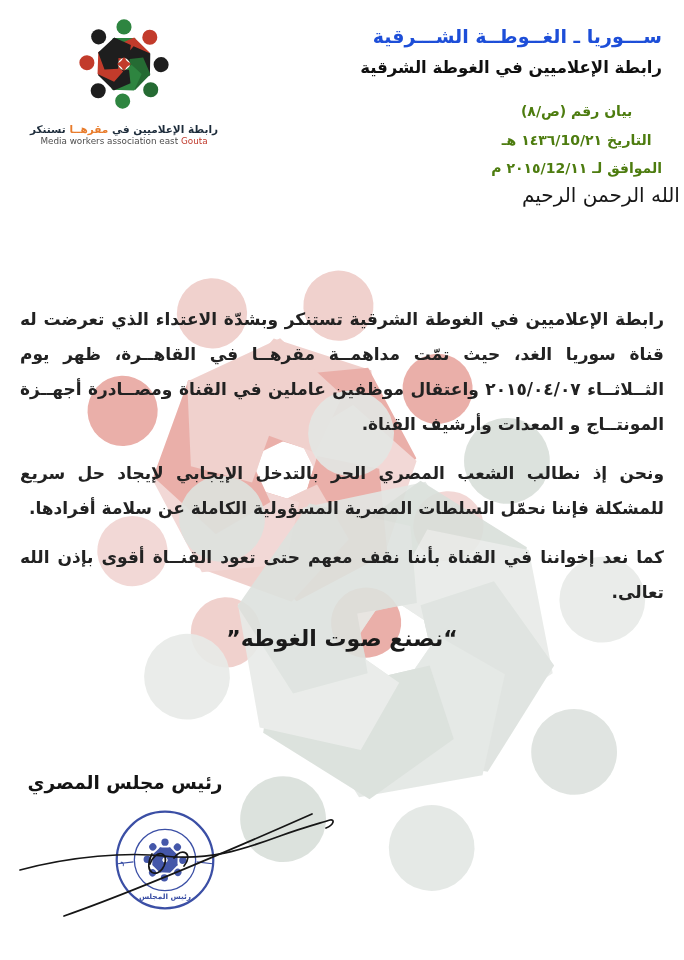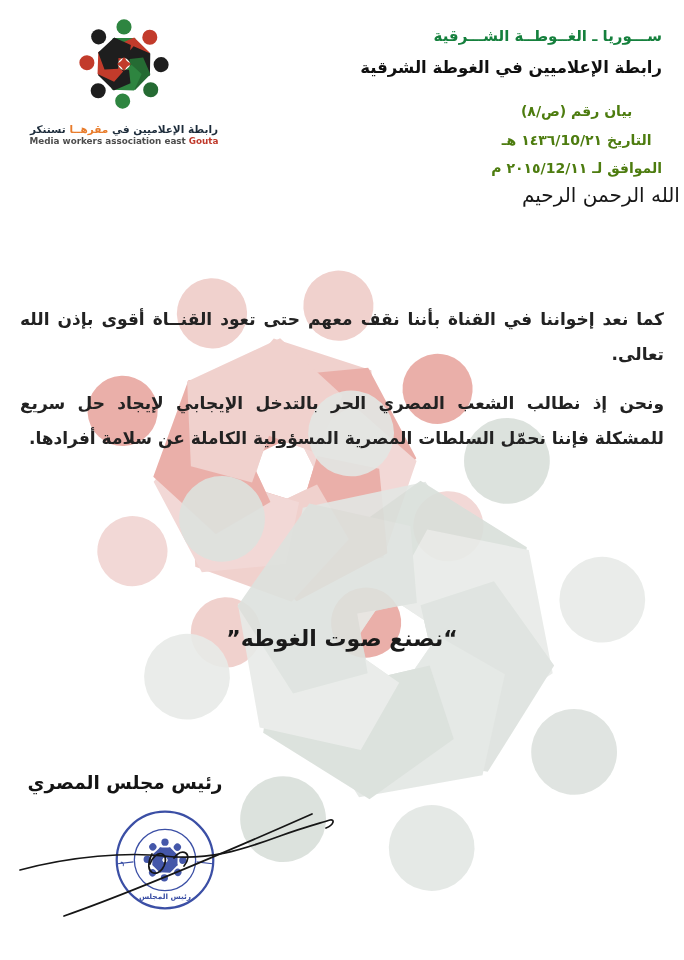--- a/index.html
+++ b/index.html
@@ -14,25 +14,25 @@
     direction:rtl;
   }
   .watermark{position:absolute;inset:0;z-index:0;pointer-events:none;}
   .content{position:absolute;inset:0;z-index:1;}
 
   
   .logo-block{position:absolute;top:6px;right:auto;left:28px;width:192px;text-align:center;}
   .logo-emblem{display:block;margin:0 auto;}
   .logo-caption-ar{font-size:10.5px;font-weight:bold;color:#1c2b3a;margin-top:1px;line-height:13px;}
   .logo-caption-ar .hl{color:#e87b2a;}
-  .logo-caption-en{direction:ltr;font-size:8.8px;font-weight:bold;color:#4d4d4d;line-height:11px;}
+  .logo-caption-en{direction:ltr;font-size:8.8px;font-weight:normal;color:#4d4d4d;line-height:11px;}
   .logo-caption-en .hl{color:#c0392b;}
 
   .header-right{position:absolute;top:20px;left:auto;right:22px;text-align:right;}
-  .header-region{font-size:15px;font-weight:bold;line-height:33px;color:#15803d;}
+  .header-region{font-size:19px;font-weight:bold;line-height:33px;color:#1d4ed8;}
   .header-org{font-size:16.5px;font-weight:bold;line-height:30px;color:#101010;}
 
   .meta{position:absolute;top:97px;right:22px;text-align:center;font-size:14px;font-weight:bold;line-height:28.5px;color:#4d7c0f;}
 
   .basmala{position:absolute;top:183px;left:0;width:100%;text-align:right;font-size:20px;color:#161616;padding-left:39px;}
   .doc-title{position:absolute;top:224px;left:0;width:100%;text-align:center;font-size:26px;color:#141414;}
 
   .body-text{position:absolute;top:302px;left:20px;right:20px;font-size:17px;font-weight:bold;line-height:35px;color:#222;}
   .body-text p{margin:0;text-align:justify;}
   .body-text p + p{margin-top:14px;}
@@ -106,22 +106,23 @@
 
     <div class="meta">
       <div>بيان رقم (ص/٨)</div>
       <div>التاريخ ١٤٣٦/10/٢١ هـ</div>
       <div>الموافق لـ ٢٠١٥/12/١١ م</div>
     </div>
 
     <div class="basmala">بسم الله الرحمن الرحيم</div>
 
     <div class="body-text">
+      <p>رابطة الإعلاميين في الغوطة الشرقية تستنكر وبشدّة الاعتداء الذي تعرضت له قناة سوريا الغد، حيث تمّت مداهمــة مقرهــا في القاهــرة، ظهر يوم الثــلاثــاء ٢٠١٥/٠٤/٠٧ واعتقال موظفين عاملين في القناة ومصــادرة أجهــزة المونتــاج و المعدات وأرشيف القناة.</p>
+      <p>ونحن إذ نطالب الشعب المصري الحر بالتدخل الإيجابي لإيجاد حل سريع للمشكلة فإننا نحمّل السلطات المصرية المسؤولية الكاملة عن سلامة أفرادها.</p>
       <p>كما نعد إخواننا في القناة بأننا نقف معهم حتى تعود القنــاة أقوى بإذن الله تعالى.</p>
-      <p>ونحن إذ نطالب الشعب المصري الحر بالتدخل الإيجابي لإيجاد حل سريع للمشكلة فإننا نحمّل السلطات المصرية المسؤولية الكاملة عن سلامة أفرادها.</p>
     </div>
 
     <div class="slogan">“نصنع صوت الغوطه”</div>
 
     <div class="sig-title">رئيس مجلس المصري</div>
 
     <svg class="stamp" viewBox="0 0 140 140" width="130" height="130" aria-hidden="true">
       <circle cx="70" cy="70" r="52" fill="none" stroke-width="2.4" stroke="#3b4fa5"></circle>
       <circle cx="70" cy="70" r="33" fill="none" stroke-width="1.4" stroke="#3b4fa5"></circle>
       <line x1="19" y1="74" x2="36" y2="72" stroke-width="1.2" stroke="#3b4fa5"></line>

